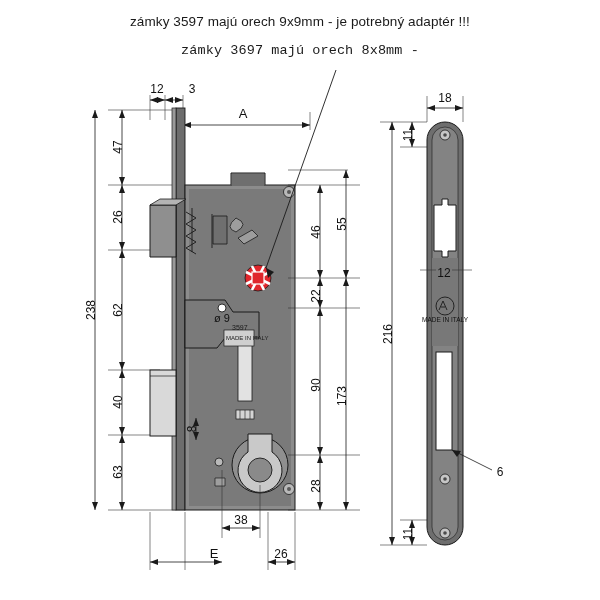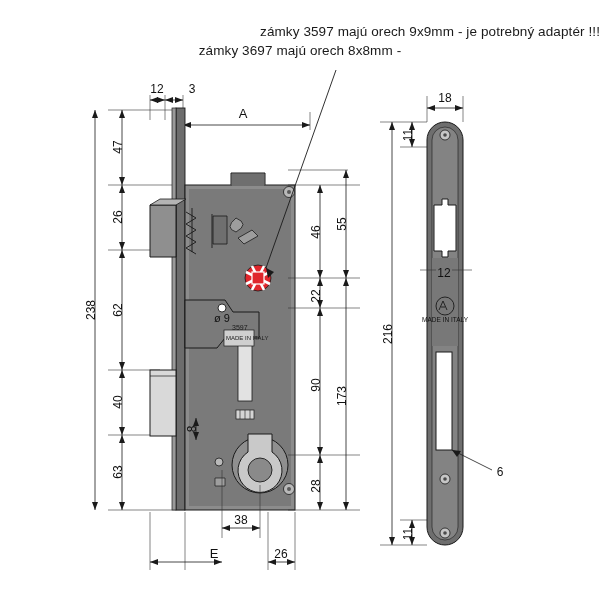--- a/index.html
+++ b/index.html
@@ -1,20 +1,20 @@
 <!DOCTYPE html>
 <html><head>
 <meta charset="utf-8">
 <style>
   html,body{margin:0;padding:0;background:#ffffff;}
   body{width:600px;height:600px;overflow:hidden;font-family:"Liberation Sans",sans-serif;color:#111;}
   .page{position:relative;width:600px;height:600px;}
   .note{position:absolute;width:100%;text-align:center;font-size:13.5px;color:#1a1a1a;letter-spacing:0.1px;}
-  .note1{top:24px;text-align:right;}
-  .note2{top:43px;}
+  .note1{top:14px;}
+  .note2{top:43px;font-family:Liberation Mono, monospace;}
   svg{position:absolute;left:0;top:0;}
   text{font-family:"Liberation Sans",sans-serif;}
 </style>
 </head>
 <body>
 
 <div class="page">
 
   <div class="note note1">zámky 3597 majú orech 9x9mm - je potrebný adaptér !!!</div>
   <div class="note note2">zámky 3697 majú orech 8x8mm -</div>

